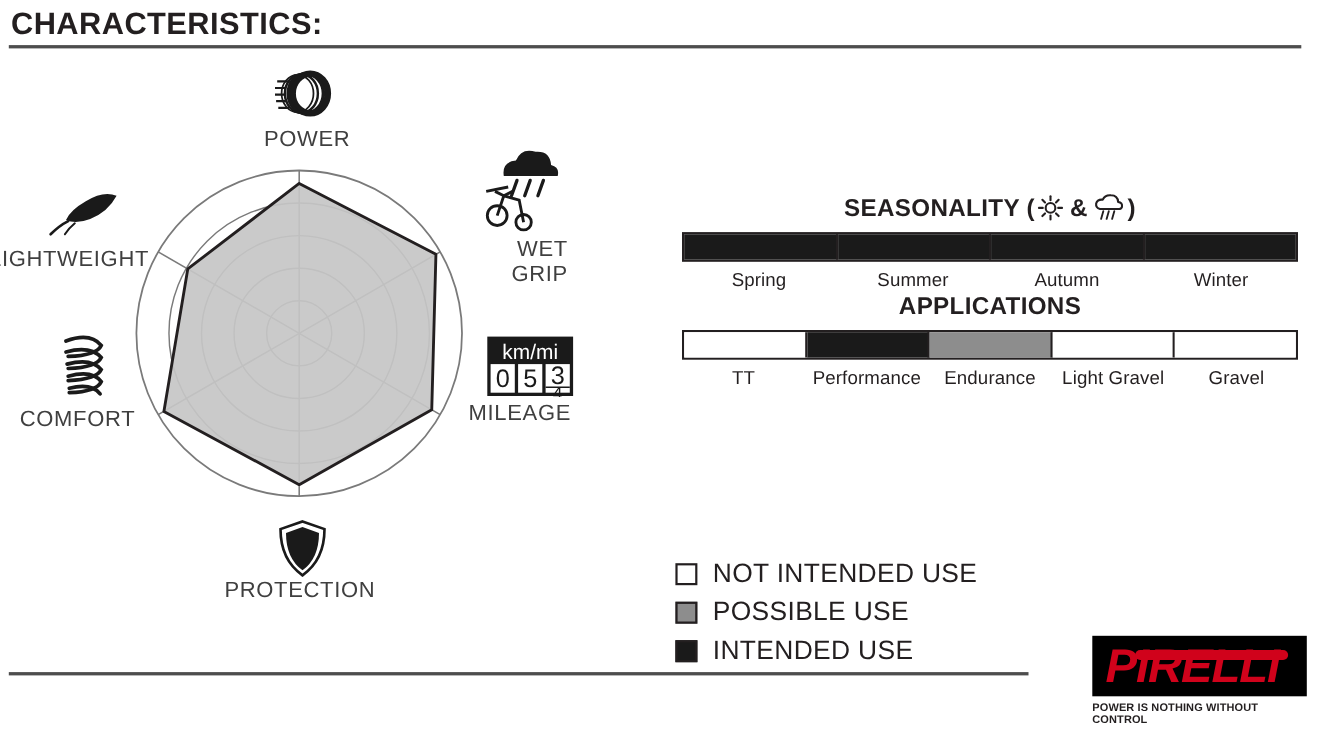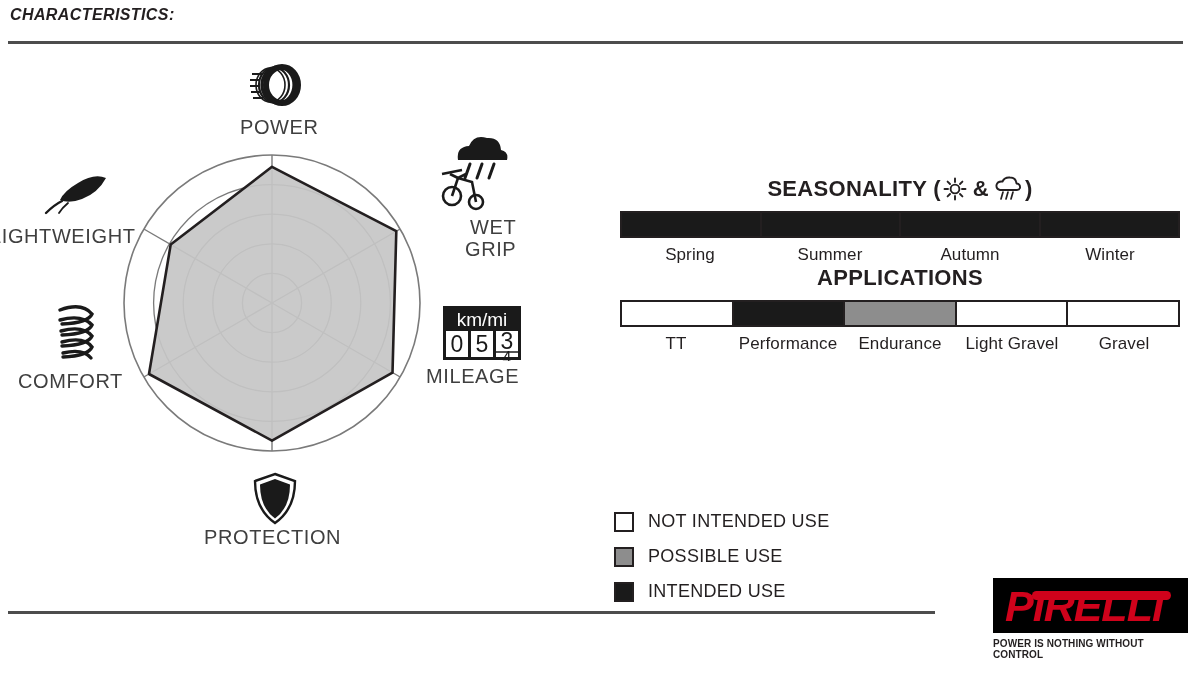--- a/index.html
+++ b/index.html
@@ -14,25 +14,24 @@
     overflow: hidden;
     font-family: "Liberation Sans", sans-serif;
     color: #231f20;
   }
 
   
   #page-title {
     position: absolute;
     left: 10px;
     top: 6px;
-    font-size: 16px;
+    font-size: 28px;
     font-weight: bold;
     letter-spacing: 0.4px;
     color: #231f20;
-    font-style: italic;
   }
   #header-rule {
     position: absolute;
     left: 8px;
     top: 41px;
     width: 1175px;
     height: 3px;
     background: #4d4d4d;
   }
   #footer-rule {
@@ -127,21 +126,21 @@
     height: 35px;
   }
   .legend-swatch {
     width: 20px;
     height: 20px;
     border: 2px solid #231f20;
     box-sizing: border-box;
     margin-right: 14px;
   }
   .legend-text {
-    font-size: 18px;
+    font-size: 24px;
     letter-spacing: 0.3px;
     color: #231f20;
   }
 
   
   #pirelli-logo {
     position: absolute;
     left: 993px;
     top: 578px;
     width: 195px;

